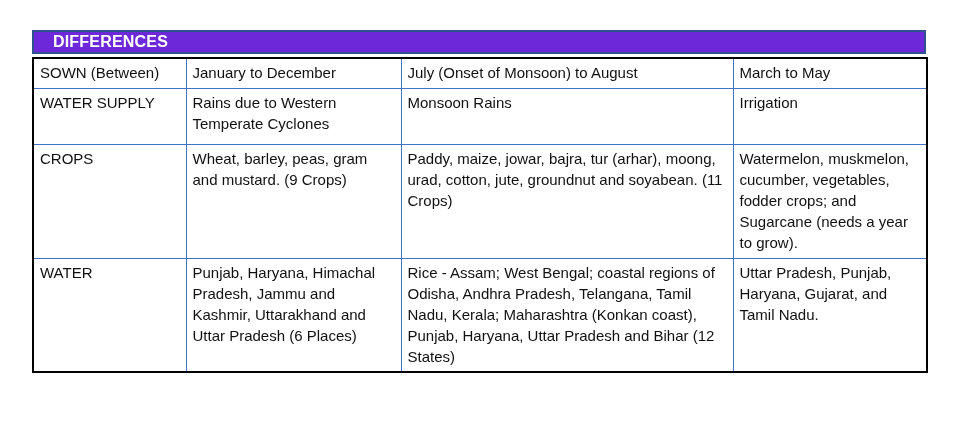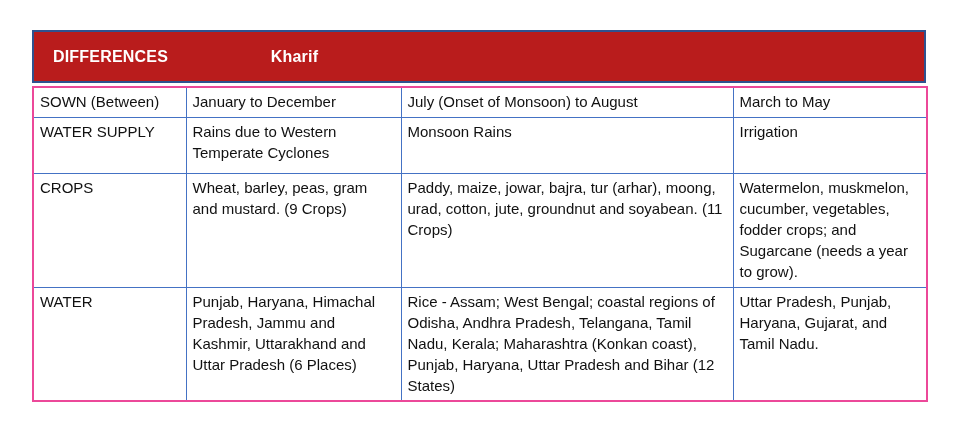--- a/index.html
+++ b/index.html
@@ -18,42 +18,42 @@
   .crop-table {
     position: absolute;
     left: 32px;
     top: 30px;
     width: 894px;
   }
   
   .thead {
     display: grid;
     grid-template-columns: 153px 215px 332px 194px;
-    background: #b91c1c;
+    background: #6d28d9;
     border: 2px solid #2F528F;
     box-sizing: border-box;
-    height: 53px;
+    height: 24px;
     align-items: center;
     margin-bottom: 3px;
   }
   .th {
     color: #ffffff;
     font-weight: bold;
     font-size: 16px;
     text-align: center;
     letter-spacing: 0.2px;
     white-space: nowrap;
     overflow: hidden;
   }
   
   .tbody-table {
     border-collapse: collapse;
     table-layout: fixed;
     width: 894px;
-    border: 2px solid #ec4899;
+    border: 2px solid #000000;
   }
   .tbody-table td {
     border: 1.5px solid #4472C4;
     vertical-align: top;
     padding: 3px 7px 3px 6px;
     font-size: 15px;
     line-height: 1.4;
     color: #111111;
     overflow: hidden;
     box-sizing: border-box;
@@ -64,21 +64,20 @@
   .label-cell { }
 </style>
 </head>
 <body>
 
 <div class="canvas">
   <div class="crop-table">
 
     <div class="thead">
       <div class="th">DIFFERENCES</div>
-      <div class="th">Kharif</div>
     </div>
 
     <table class="tbody-table">
       <colgroup>
         <col style="width:153px">
         <col style="width:215px">
         <col style="width:332px">
         <col style="width:194px">
       </colgroup>
       <tbody>

